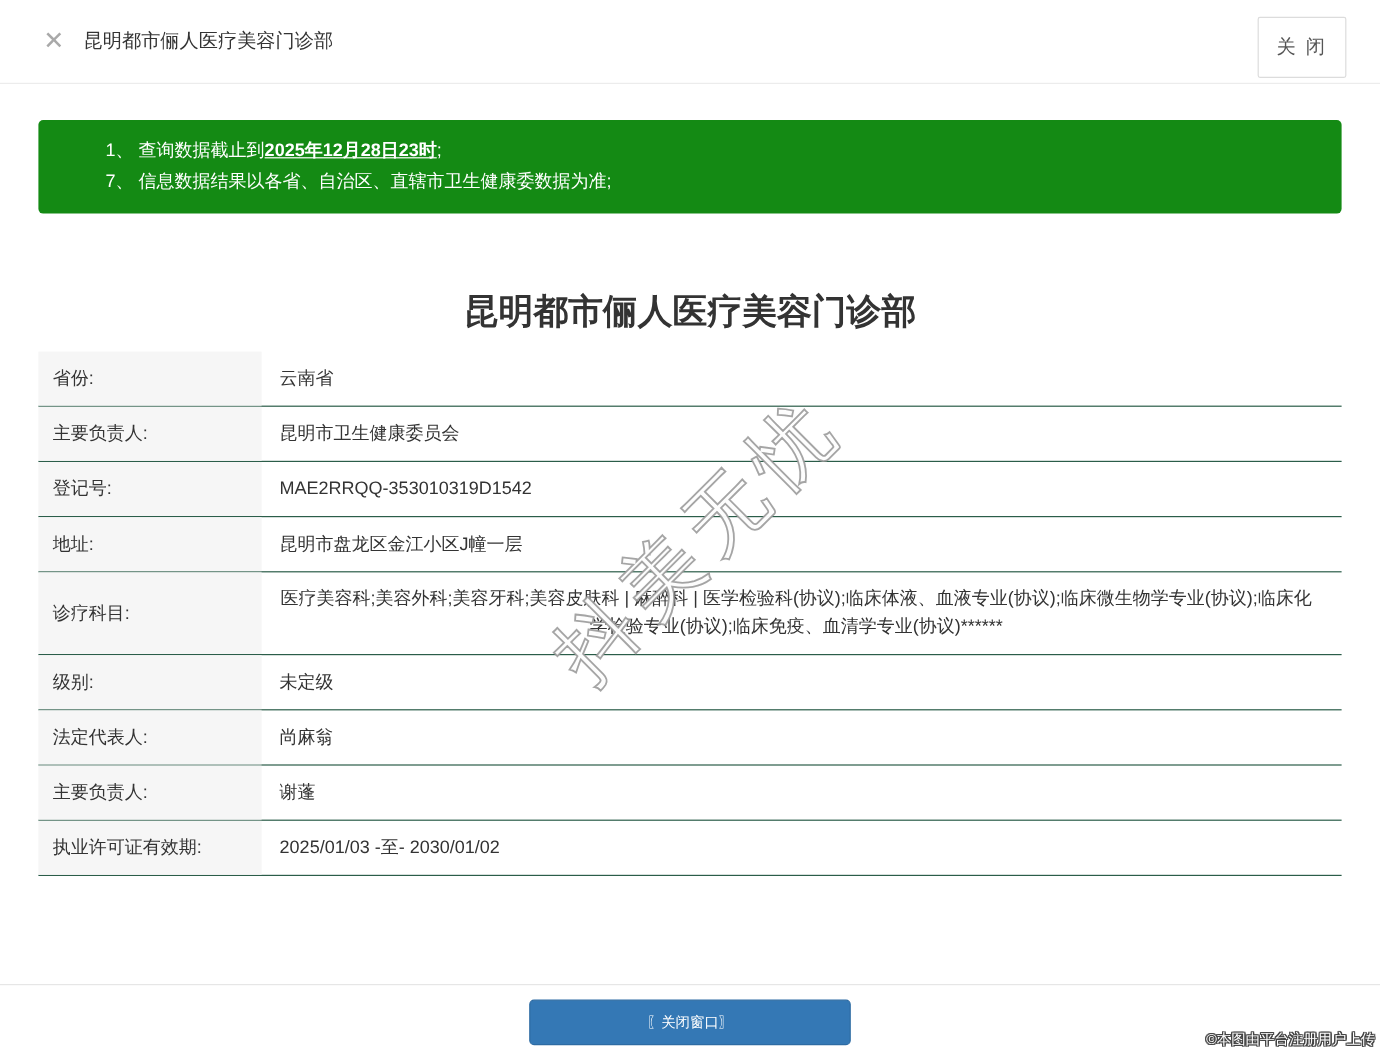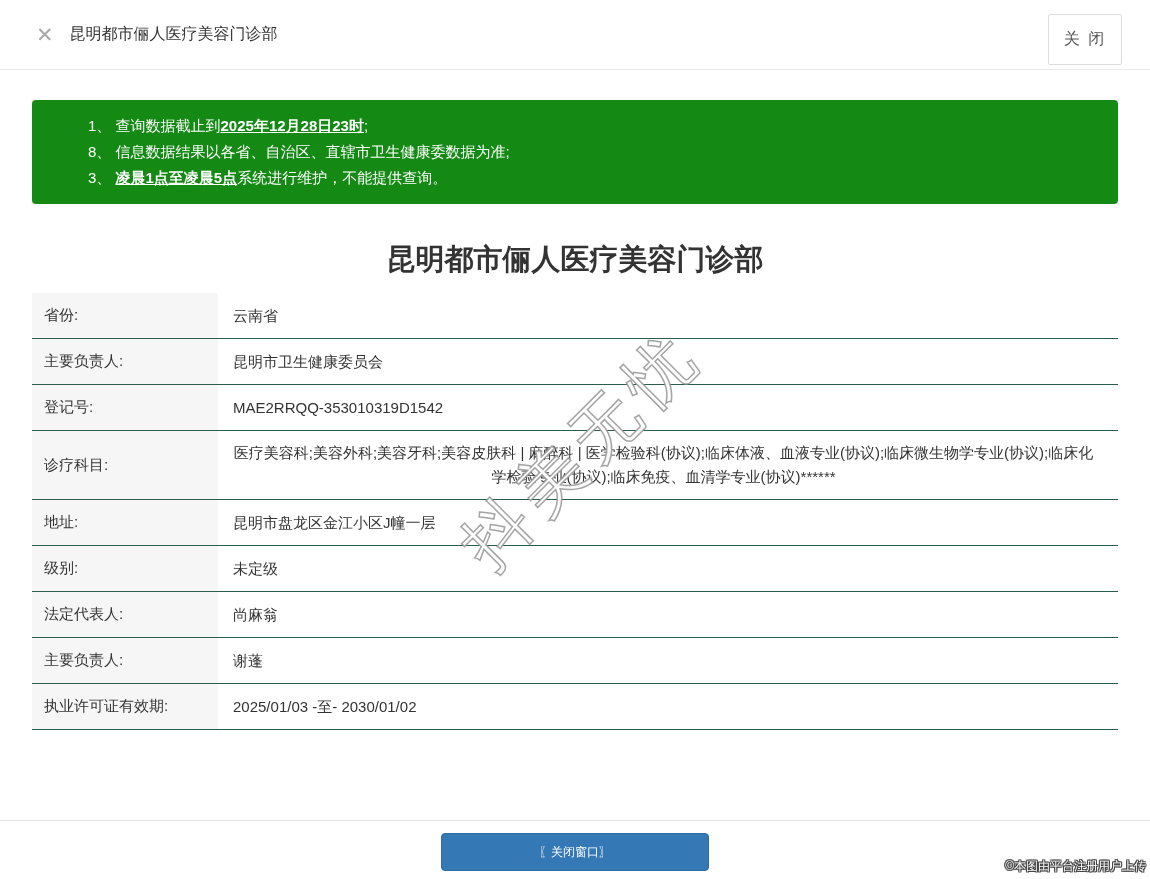--- a/index.html
+++ b/index.html
@@ -92,46 +92,45 @@
 <div class="page">
 
   <div class="win-header">
     <span class="x-icon">✕</span>
     <span class="win-title">昆明都市俪人医疗美容门诊部</span>
     <button class="close-btn">关 闭</button>
   </div>
 
   <div class="notice">
     <p><span>1、 查询数据截止到</span><b>2025年12月28日23时</b><span>;</span></p>
-    <p><span>8、 信息数据结果以各省、自治区、直辖市卫生健康委数据为准;</span><b></b><span></span></p>
-    <p><span>3、 </span><b>凌晨1点至凌晨5点</b><span>系统进行维护，不能提供查询。</span></p>
+    <p><span>7、 信息数据结果以各省、自治区、直辖市卫生健康委数据为准;</span><b></b><span></span></p>
   </div>
 
   <h1 class="main-title">昆明都市俪人医疗美容门诊部</h1>
 
   <div class="info-table">
     <div class="t-row">
       <div class="t-label">省份:</div>
       <div class="t-value">云南省</div>
     </div>
     <div class="t-row">
       <div class="t-label">主要负责人:</div>
       <div class="t-value">昆明市卫生健康委员会</div>
     </div>
     <div class="t-row">
       <div class="t-label">登记号:</div>
       <div class="t-value">MAE2RRQQ-353010319D1542</div>
     </div>
     <div class="t-row">
+      <div class="t-label">地址:</div>
+      <div class="t-value">昆明市盘龙区金江小区J幢一层</div>
+    </div>
+    <div class="t-row">
       <div class="t-label">诊疗科目:</div>
       <div class="t-value">医疗美容科;美容外科;美容牙科;美容皮肤科 | 麻醉科 | 医学检验科(协议);临床体液、血液专业(协议);临床微生物学专业(协议);临床化学检验专业(协议);临床免疫、血清学专业(协议)******</div>
-    </div>
-    <div class="t-row">
-      <div class="t-label">地址:</div>
-      <div class="t-value">昆明市盘龙区金江小区J幢一层</div>
     </div>
     <div class="t-row">
       <div class="t-label">级别:</div>
       <div class="t-value">未定级</div>
     </div>
     <div class="t-row">
       <div class="t-label">法定代表人:</div>
       <div class="t-value">尚麻翁</div>
     </div>
     <div class="t-row">

